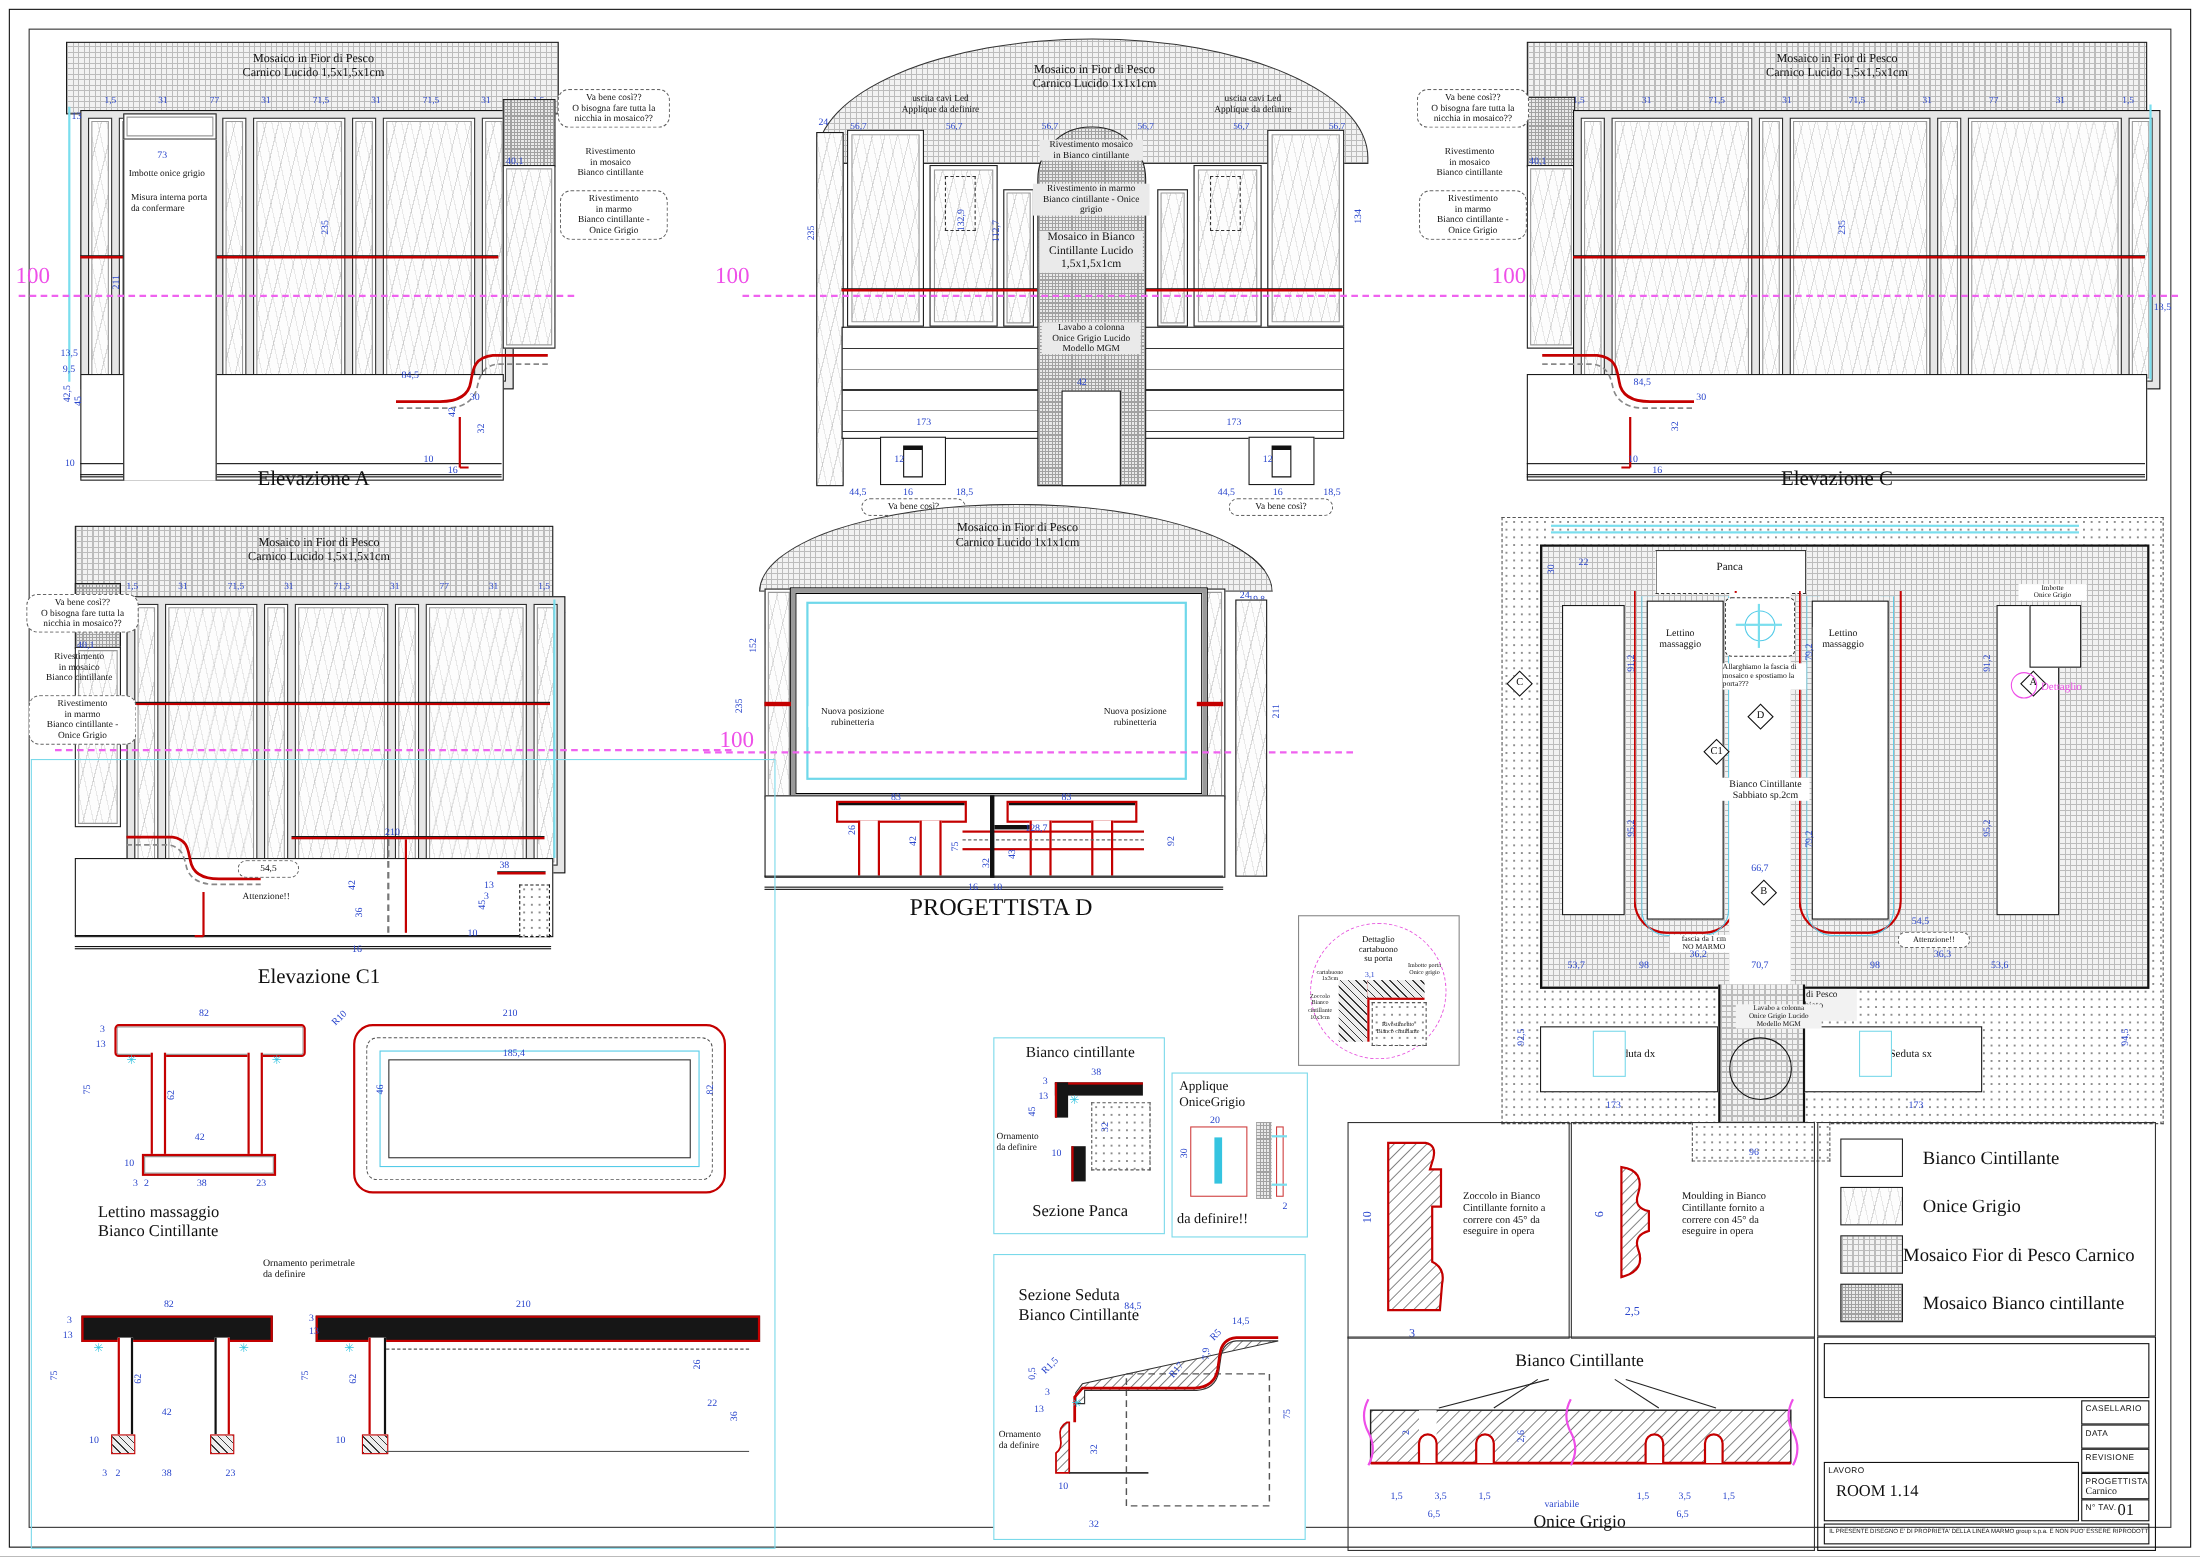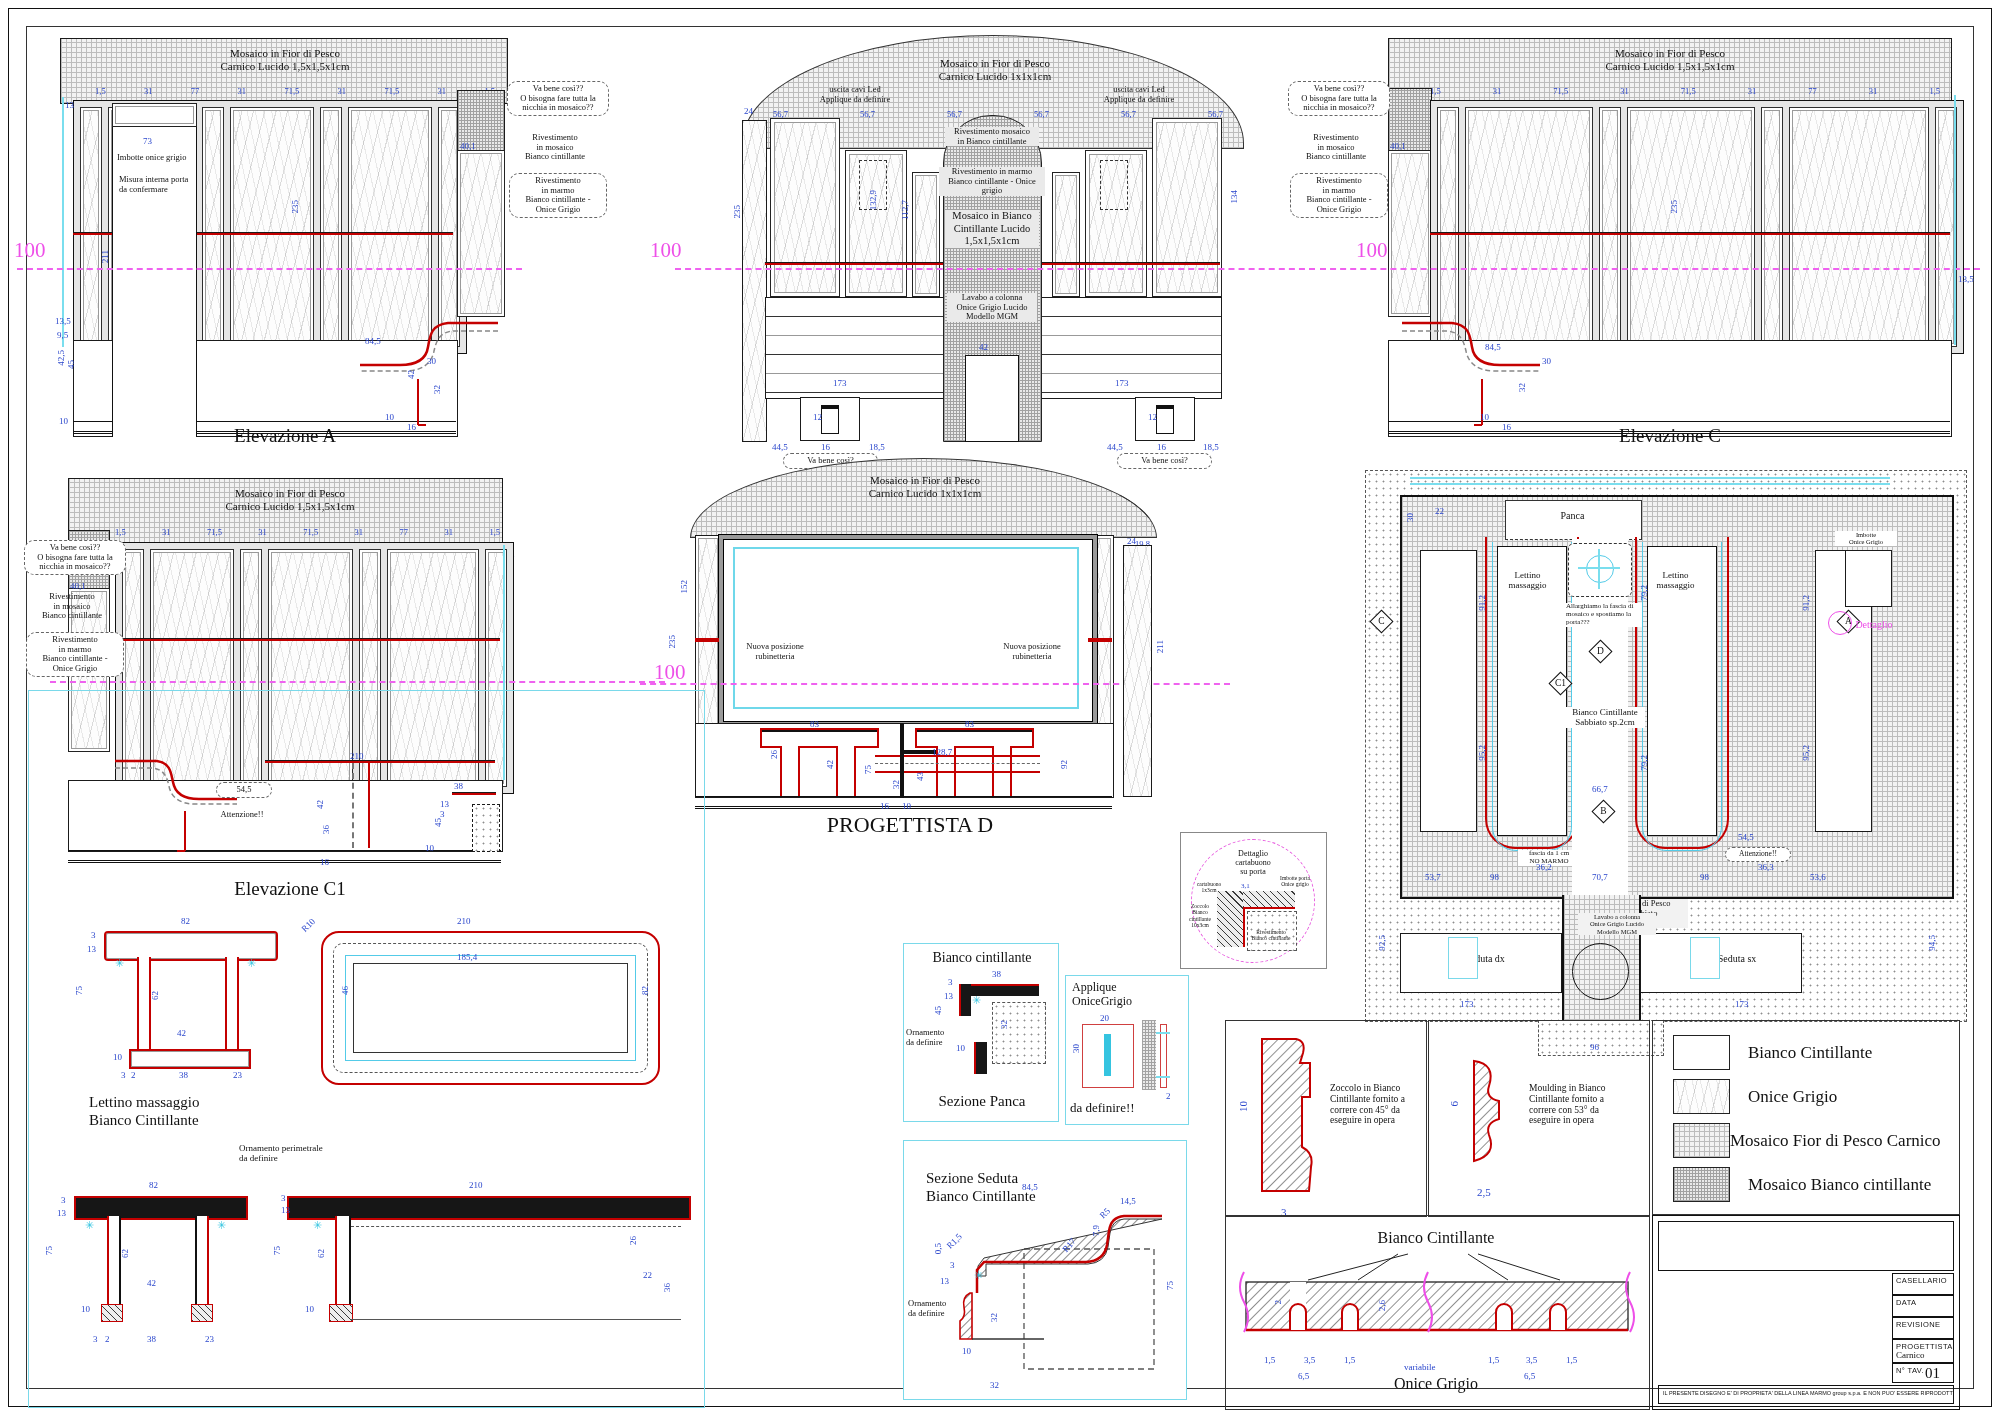--- a/index.html
+++ b/index.html
@@ -639,21 +639,21 @@
   </div>
 
   <div class="a" style="left:1428px;top:1020px;width:220px;height:195px;border:1px solid #333">
     <svg class="a" style="left:35px;top:35px" width="55" height="120" viewBox="0 0 55 120">
       <path d="M10,5 q22,3 15,25 q-4,12 10,15 v18 q-14,4 -10,16 q8,20 -15,26 z" fill="url(#hz)" stroke="#c40000" stroke-width="2"></path>
     </svg>
     <span class="d dv" style="left:20px;top:80px;font-size:11px">6</span>
     <span class="d" style="left:48px;top:166px;font-size:11px">2,5</span>
     <div class="n" style="left:100px;top:62px;width:100px;text-align:left;font-size:9.5px">Moulding in Bianco
 Cintillante fornito a
-correre con 53° da
+correre con 45° da
 eseguire in opera</div>
   </div>
 
   <div class="a" style="left:1225px;top:1215px;width:423px;height:193px;border:1px solid #333">
     <div class="lbl" style="left:100px;top:12px;width:220px;font-size:16px">Bianco Cintillante</div>
     <svg class="a" style="left:12px;top:36px" width="398" height="100" viewBox="0 0 398 100">
       <rect x="8" y="30" width="382" height="48" fill="url(#hz)" stroke="#222" stroke-width="1.3"></rect>
       <line x1="8" y1="78" x2="390" y2="78" stroke="#c40000" stroke-width="2.5"></line>
       <g fill="#fff" stroke="#222" stroke-width="1.2">
         <path d="M52,30 v30 a8,8 0 0 0 16,0 v-30 z" stroke="none" fill="#fff"></path>
@@ -700,20 +700,24 @@
       <span style="font-size:17px">Mosaico Fior di Pesco Carnico</span>
     </div>
     <div class="a" style="left:20px;top:146px;display:flex;align-items:center;gap:18px">
       <div class="leg-sw md"></div>
       <span style="font-size:17px">Mosaico Bianco cintillante</span>
     </div>
   </div>
 
   <div class="a" style="left:1652px;top:1215px;width:306px;height:193px;border:1.5px solid #111">
     <div class="tb" style="left:5px;top:5px;width:294px;height:48px"></div>
+    <div class="tb" style="left:5px;top:113px;width:230px;height:52px">
+      <span class="cap">LAVORO</span>
+      <span style="position:absolute;left:10px;top:18px;font-size:15px">ROOM 1.14</span>
+    </div>
     <div class="tb" style="left:239px;top:57px;width:60px;height:20px">
       <span class="cap">CASELLARIO</span>
     </div>
     <div class="tb" style="left:239px;top:79px;width:60px;height:20px">
       <span class="cap">DATA</span>
     </div>
     <div class="tb" style="left:239px;top:101px;width:60px;height:20px">
       <span class="cap">REVISIONE</span>
     </div>
     <div class="tb" style="left:239px;top:123px;width:60px;height:22px">

